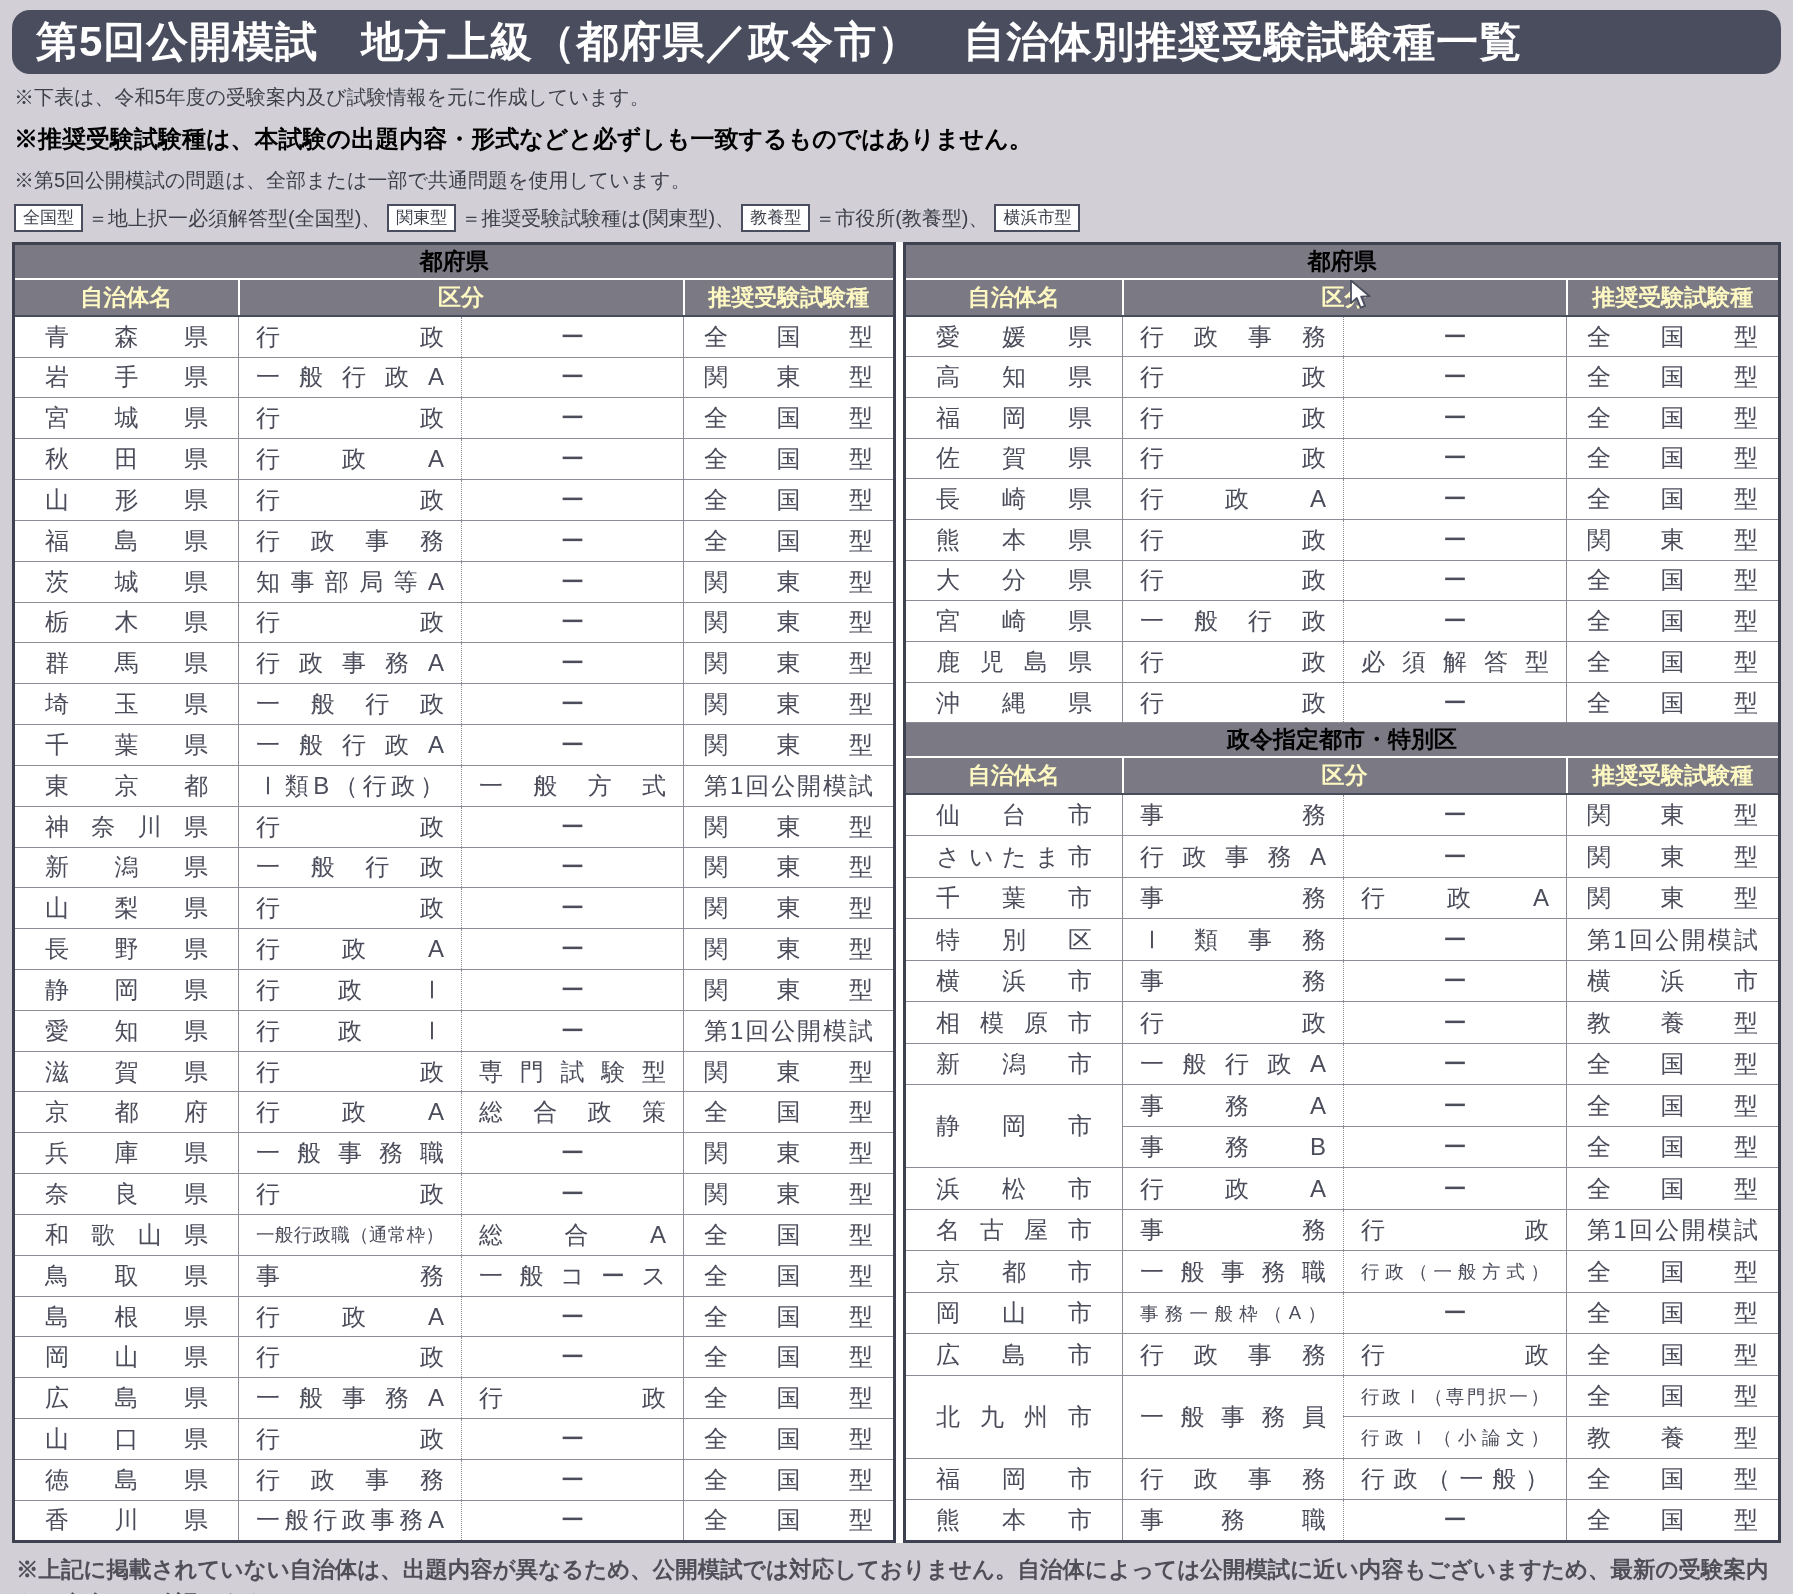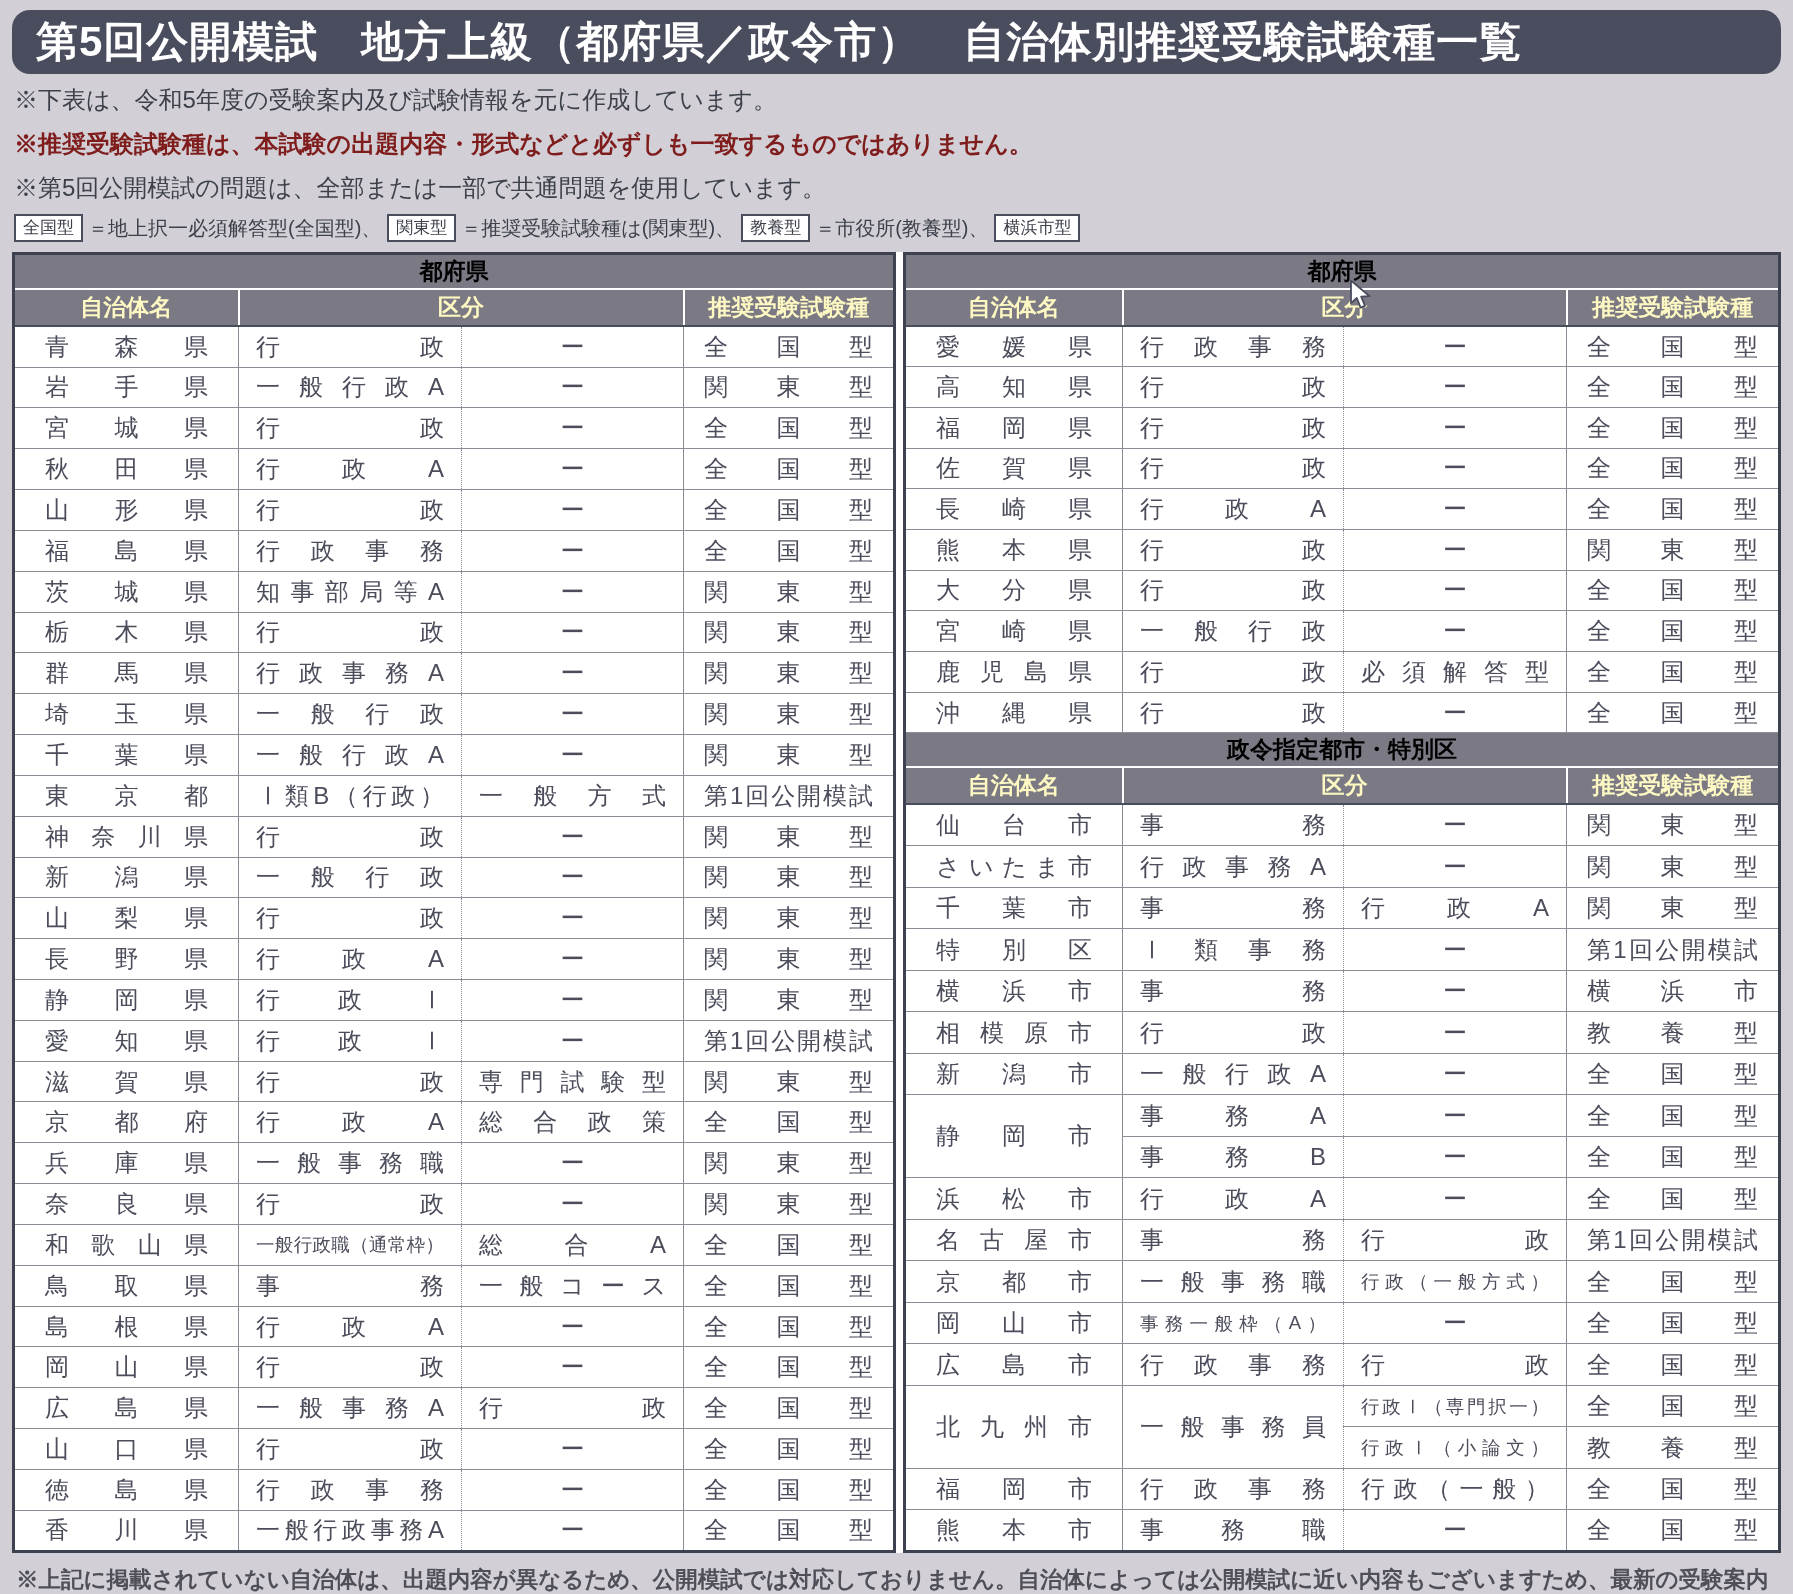--- a/index.html
+++ b/index.html
@@ -5,22 +5,22 @@
   html,body{margin:0;padding:0;background:#d2d0d6;}
   body{font-family:"Liberation Sans",sans-serif;}
   .page{position:relative;width:1793px;height:1594px;background:#d2d0d6;overflow:hidden;border-radius:12px;}
 
   .title-bar{margin:10px 12px 0;height:64px;background:#4a4d5e;border-radius:18px;
     display:flex;align-items:center;padding:0 24px;box-sizing:border-box;}
   .title-bar span{color:#fff;font-size:42px;font-weight:800;letter-spacing:1px;white-space:nowrap;}
 
   .notes{margin:10px 14px 0;color:#3d3f4a;}
   .notes p{margin:0;}
-  .note-sm{font-size:24px;margin:8px 0 10px 0 !important;}
-  .note-lg{font-size:24px;font-weight:800;margin:12px 0 12px 0 !important;color:#7f1d1d;}
+  .note-sm{font-size:20px;margin:8px 0 10px 0 !important;}
+  .note-lg{font-size:24px;font-weight:800;margin:12px 0 12px 0 !important;color:#000000;}
 
   .legend{margin:10px 0 10px 14px;display:flex;align-items:center;font-size:20px;color:#3d3f4a;white-space:nowrap;}
   .legend .badge{display:inline-block;border:2px solid #4a4d5e;background:#fff;color:#3d3f4a;
     font-size:17px;line-height:24px;padding:0 7px;margin-right:5px;}
   .legend .ltxt{margin-right:6px;}
 
   .tables{margin:8px 12px 0;display:flex;gap:7px;background:#fff;width:fit-content;}
   table.t{border-collapse:collapse;table-layout:fixed;background:#fff;border:3px solid #3e4150;}
   table.t th,table.t td{overflow:hidden;}
   th.band{height:31px;background:#7b7983;color:#000000;font-size:23px;font-weight:700;

